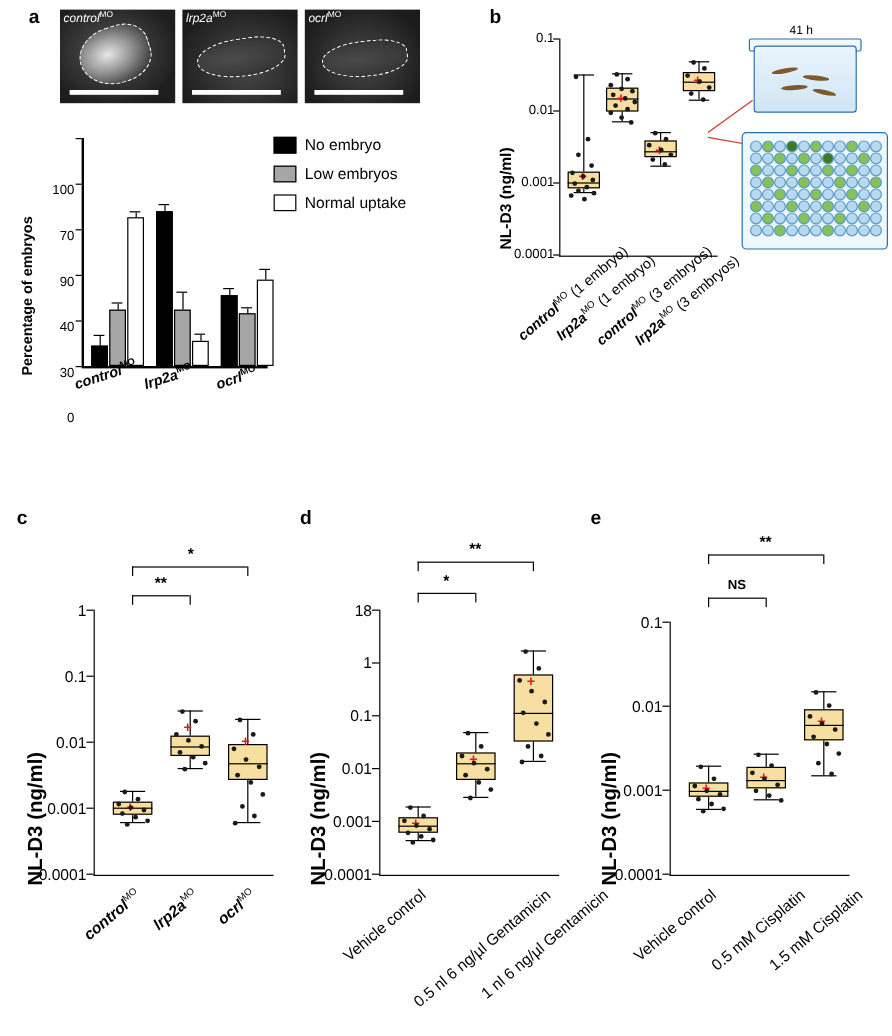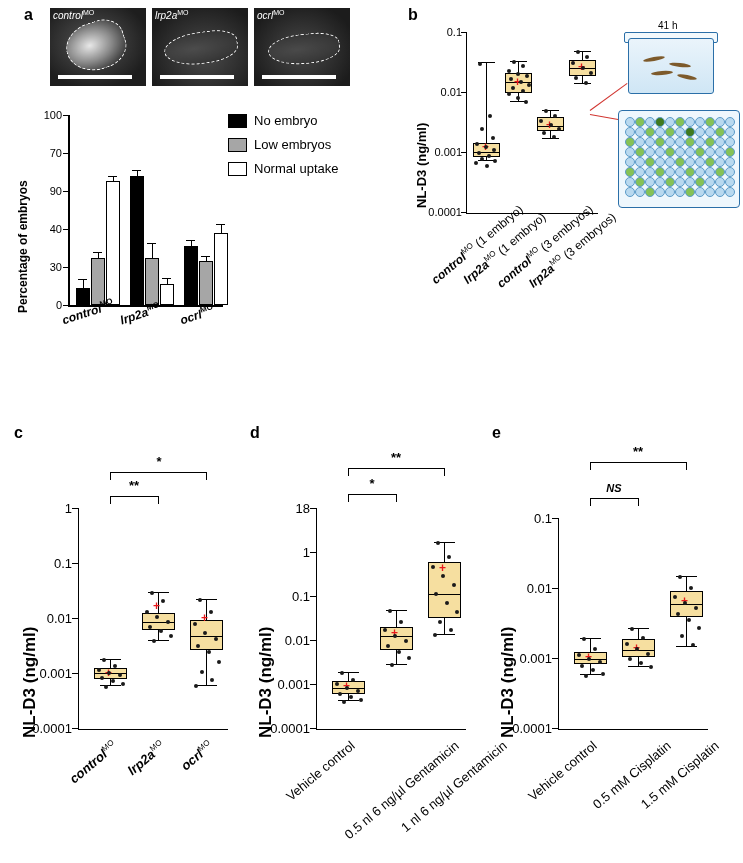--- a/index.html
+++ b/index.html
@@ -55,21 +55,21 @@
 
   
   #bar-chart{position:absolute;left:0px;top:105px;width:400px;height:270px;}
   .axis-line{position:absolute;background:#000;}
   .bar{position:absolute;bottom:0;box-sizing:border-box;}
   .bar.black{background:#000;border:1px solid #000;}
   .bar.gray{background:#a6a6a6;border:1px solid #000;}
   .bar.white{background:#fff;border:1px solid #000;}
   .errbar{position:absolute;width:1px;background:#000;}
   .errcap{position:absolute;height:1px;background:#000;}
-  .ytick{position:absolute;font-size:11px;text-align:right;width:26px;}
+  .ytick{position:absolute;font-size:11px;text-align:right;width:26px;margin-top:44px;}
   .ytickmark{position:absolute;width:5px;height:1px;background:#000;}
   .ylabel-rot{
     position:absolute;
     transform:rotate(-90deg);
     transform-origin:left top;
     font-size:12px;font-weight:bold;white-space:nowrap;
   }
   .legend-item{position:absolute;font-size:13px;display:flex;align-items:center;gap:7px;}
   .legend-swatch{width:17px;height:12px;border:1px solid #000;display:inline-block;}
   .xcat{
@@ -626,21 +626,21 @@
   <div class="bp-tickmark" style="left:60px;top:290px;width:6px;"></div>
 
   <div class="sigline" style="left:98px;top:24px;width:96px;"></div>
   <div class="sigtick" style="left:98px;top:24px;height:8px;"></div>
   <div class="sigtick" style="left:194px;top:24px;height:8px;"></div>
   <div class="sigstar" style="left:131px;top:6px;width:30px;">**</div>
 
   <div class="sigline" style="left:98px;top:60px;width:48px;"></div>
   <div class="sigtick" style="left:98px;top:60px;height:8px;"></div>
   <div class="sigtick" style="left:146px;top:60px;height:8px;"></div>
-  <div class="signs" style="left:107px;top:44px;width:30px;font-style:italic;">NS</div>
+  <div class="signs" style="left:107px;top:44px;width:30px;">NS</div>
 
   <div class="whisker" style="left:98px;top:200px;height:36px;"></div>
   <div class="whisker-cap" style="left:88px;top:200px;width:21px;"></div>
   <div class="whisker-cap" style="left:88px;top:236px;width:21px;"></div>
   <div class="box" style="left:82px;top:214px;width:33px;height:12px;"></div>
   <div class="median" style="left:82px;top:221px;width:33px;"></div>
   <div class="plus" style="left:93px;top:215px;">+</div>
   <div class="dot" style="left:90px;top:199px;"></div>
   <div class="dot" style="left:101px;top:209px;"></div>
   <div class="dot" style="left:85px;top:215px;"></div>

